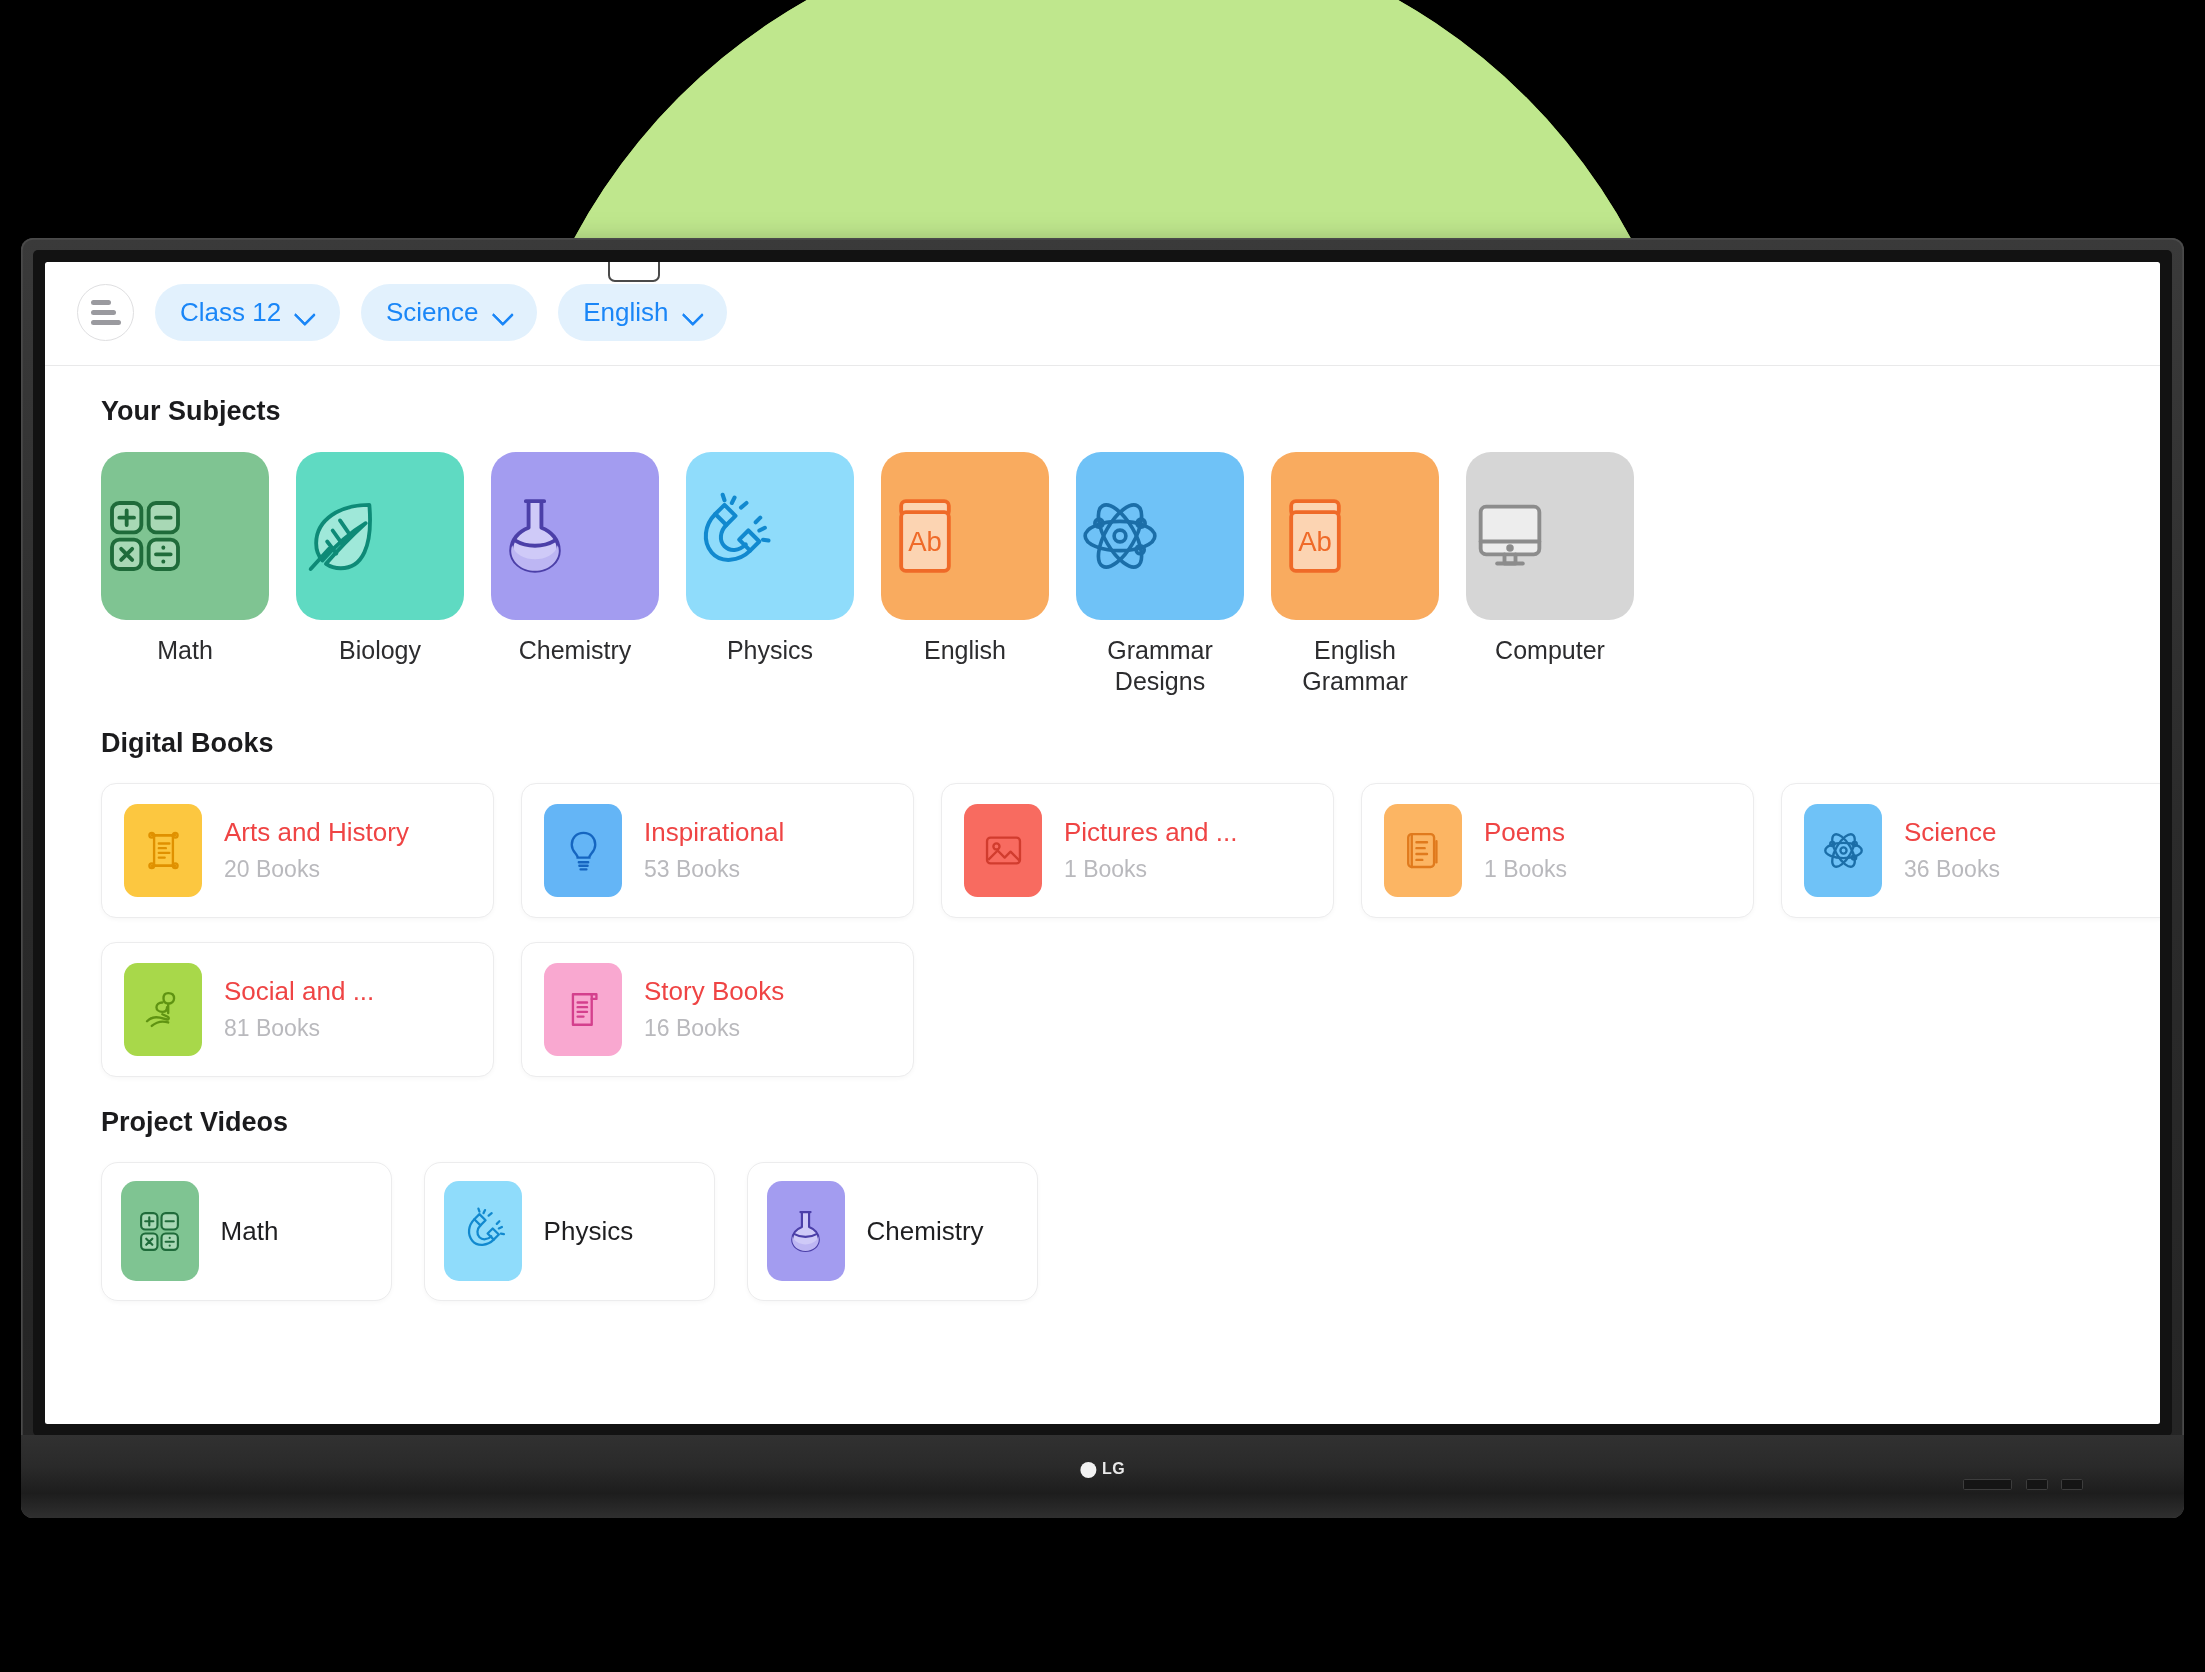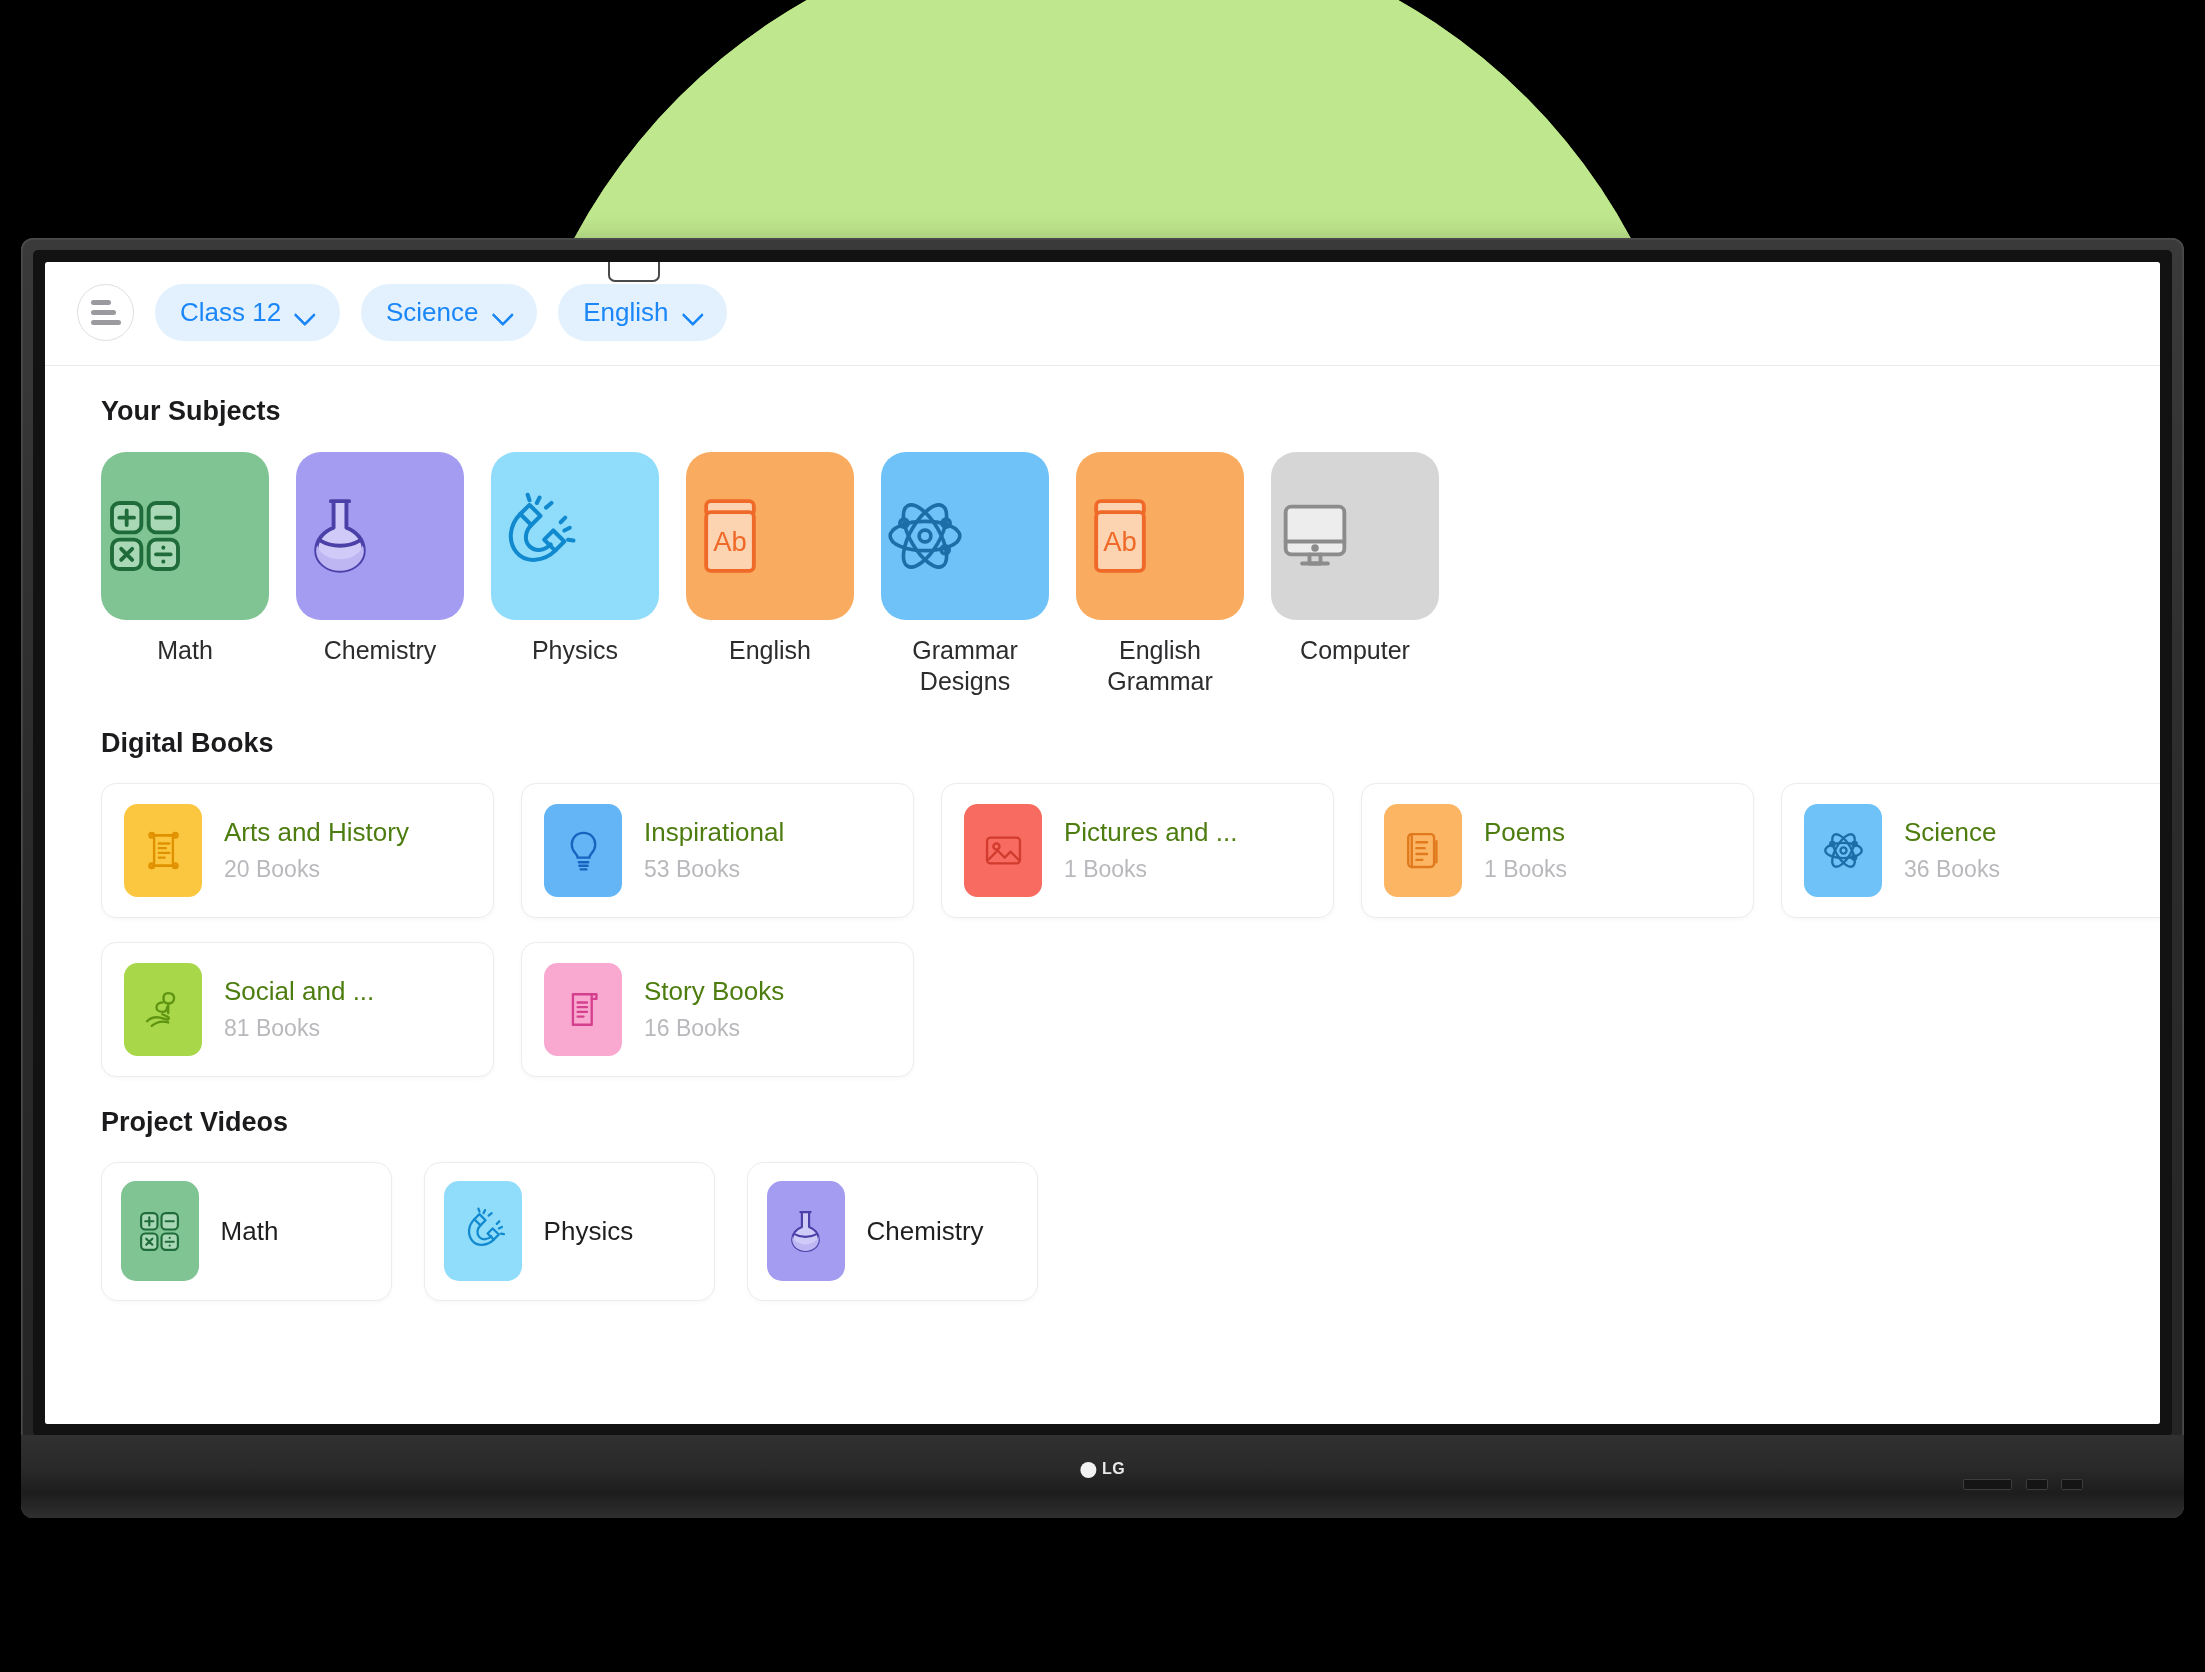--- a/index.html
+++ b/index.html
@@ -142,21 +142,21 @@
     border: 1.3px solid #ececed; border-radius: 15px;
     background: #fff;
     display: flex; align-items: center; gap: 22px;
     padding: 0 22px;
     box-shadow: 0 1.7px 4.2px rgba(0,0,0,.03);
   }
   .book-icon {
     width: 78px; height: 93px; border-radius: 13.5px; flex: none;
     display: flex; align-items: center; justify-content: center;
   }
-  .book-title { font-size: 26px; color: #4d7c0f; line-height: 1.2; }
+  .book-title { font-size: 26px; color: #ef4444; line-height: 1.2; }
   .book-count { font-size: 23px; color: #b9b9bd; margin-top: 8.4px; }
 
   
   .videos-row { display: flex; gap: 32px; margin: 24px 0 0 24px; }
   .video-card {
     width: 291px; height: 139px; flex: none;
     border: 1.3px solid #ececed; border-radius: 17px;
     background: #fff;
     display: flex; align-items: center; gap: 22px;
     padding: 0 18.6px;
@@ -225,20 +225,32 @@
                     <path d="M14 10v8M10 14h8"></path>
                     <path d="M30 14h8"></path>
                     <path d="M11 31l6 6M17 31l-6 6"></path>
                     <path d="M30 34h8M34 30.2v.2M34 37.8v.2"></path>
                   </svg>
                 </span>
               </div>
               <div class="subject-label">Math</div>
             </div>
 
+            <div class="subject">
+              <div class="subject-tile" style="background:#5fdac2">
+                <span>
+                  <svg width="88" height="88" viewBox="0 0 48 48" fill="none" stroke="#0e8a77" stroke-width="2.1" stroke-linecap="round" stroke-linejoin="round">
+                    <path d="M40 7C24 7 11 15 11 28c0 4 1.4 7.2 3.4 9.4C20 31 28 23 38 17c-7.6 7-15 14.4-21.6 22.2 2.3 1.6 5 2.4 8 2.4C36 41.6 42 30 40 7z" fill="#9fe8d9"></path>
+                    <path d="M8 42L18 31"></path>
+                    <path d="M24 15.5l4.5 6.5M20 21l5 7M17 27l5 6.5"></path>
+                  </svg>
+                </span>
+              </div>
+              <div class="subject-label">Biology</div>
+            </div>
 
             <div class="subject">
               <div class="subject-tile" style="background:#a39cf0">
                 <span>
                   <svg width="88" height="88" viewBox="0 0 48 48" fill="none" stroke="#4b3fa8" stroke-width="2.1" stroke-linecap="round" stroke-linejoin="round">
                     <path d="M19 5h10M20.5 5v14.5C15 21.6 11 26 11 32c0 6 5.8 11 13 11s13-5 13-11c0-6-4-10.4-9.5-12.5V5" fill="#cfcaf8"></path>
                     <path d="M13.3 26.5c3 1.8 7 2.8 10.7 2.8s7.7-1 10.7-2.8"></path>
                     <path d="M11.6 29c2.6 10.2 22.2 10.2 24.8 0 .4 1 .6 2 .6 3 0 6-5.8 11-13 11s-13-5-13-11c0-1 .2-2 .6-3z" fill="#bdb6f3" stroke="none"></path>
                   </svg>
                 </span>

